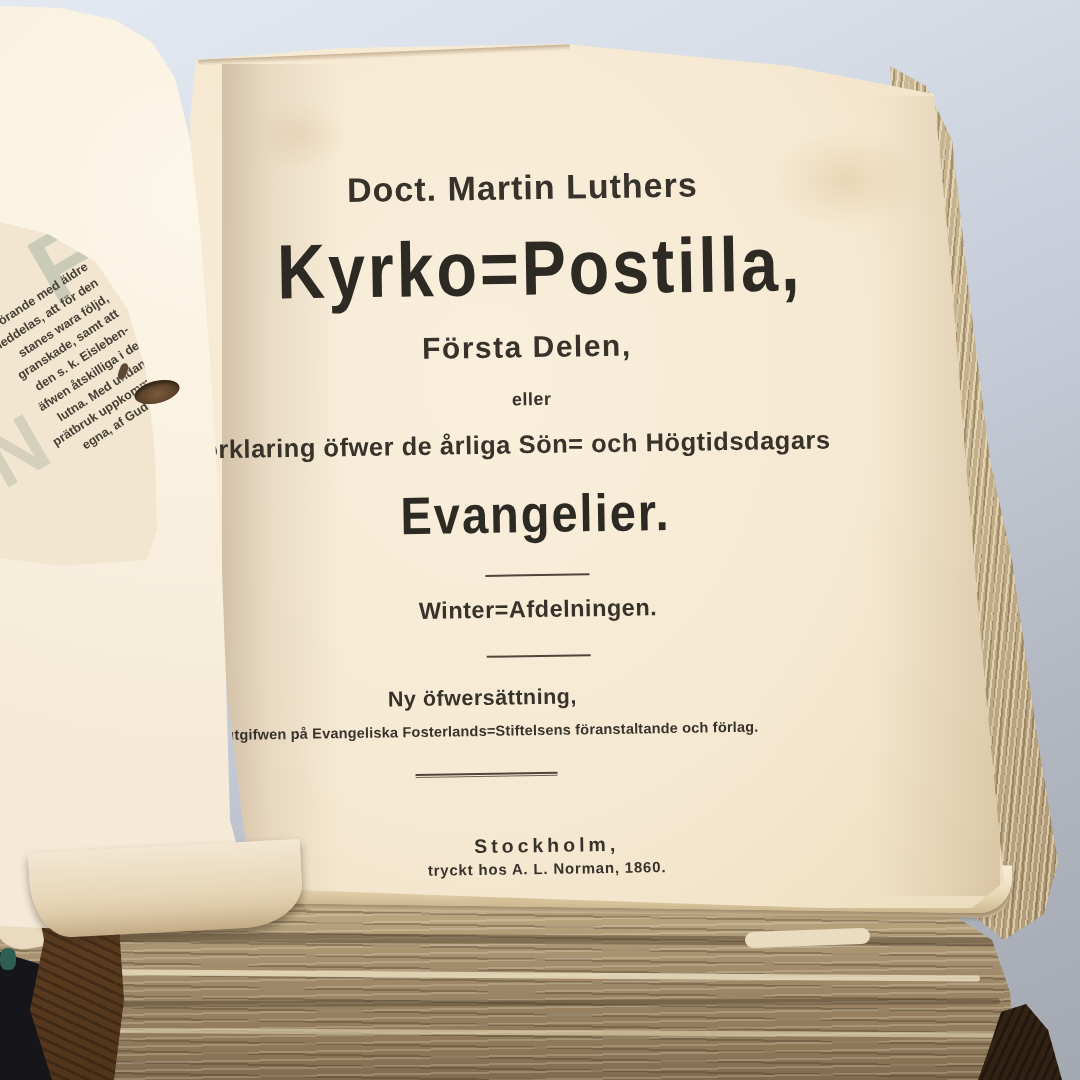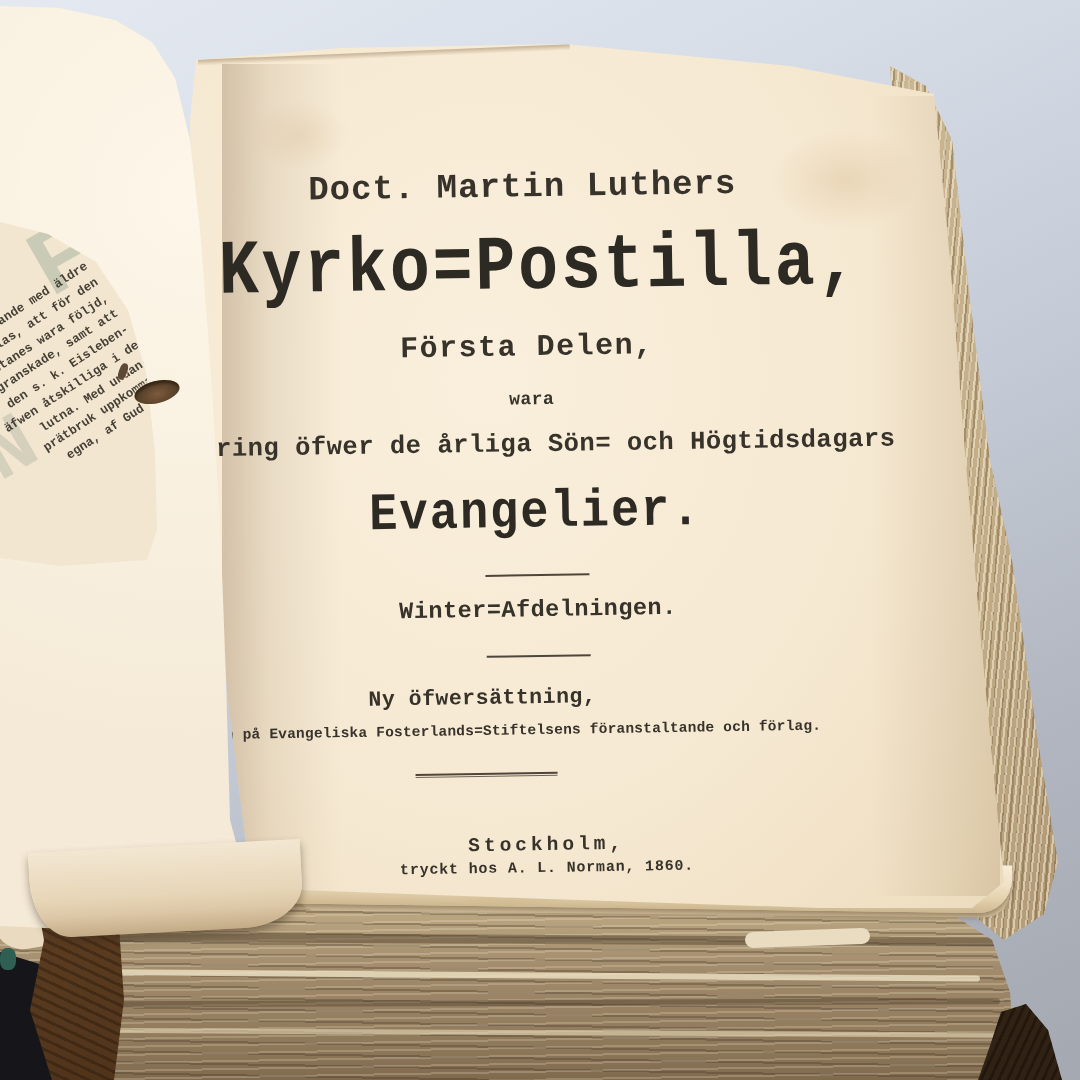--- a/index.html
+++ b/index.html
@@ -1,17 +1,17 @@
 <!DOCTYPE html>
 <html><head>
 <meta charset="utf-8">
 <style>
   html,body{margin:0;padding:0;background:#9aa0aa;}
   .scene{position:relative;width:1080px;height:1080px;overflow:hidden;
-         font-family:Liberation Mono, monospace;}
+         font-family:Liberation Sans, sans-serif;}
   .scene *{position:absolute;}
 
   
   .bg{left:0;top:0;width:1080px;height:1080px;z-index:1;
       background:linear-gradient(155deg,#e4e9f1 0%,#d8dee8 25%,#c5cbd6 52%,#b2b7c1 75%,#a4a8b1 100%);}
 
   
   .edge-strip{left:0;top:0;width:1080px;height:1080px;z-index:2;
     background:
       repeating-linear-gradient(96deg,rgba(255,246,224,.5) 0 2px,rgba(0,0,0,0) 2px 6px),
@@ -183,21 +183,21 @@
     <div class="right-shade"></div>
     <div class="top-shade1"></div>
     <div class="top-shade2"></div>
     <div class="stain1"></div>
     <div class="stain2"></div>
 
     <div class="text-layer">
       <div class="ln ln-author">Doct. Martin Luthers</div>
       <div class="ln ln-title">Kyrko=Postilla,</div>
       <div class="ln ln-part">Första Delen,</div>
-      <div class="ln ln-eller">wara</div>
+      <div class="ln ln-eller">eller</div>
       <div class="ln ln-subtitle">Förklaring öfwer de årliga Sön= och Högtidsdagars</div>
       <div class="ln ln-evang">Evangelier.</div>
       <div class="rule rule1"></div>
       <div class="ln ln-section">Winter=Afdelningen.</div>
       <div class="rule rule2"></div>
       <div class="ln ln-transl">Ny öfwersättning,</div>
       <div class="ln ln-publisher">utgifwen på Evangeliska Fosterlands=Stiftelsens föranstaltande och förlag.</div>
       <div class="rule rule3"></div>
       <div class="ln ln-city">Stockholm,</div>
       <div class="ln ln-imprint">tryckt hos A. L. Norman, 1860.</div>

